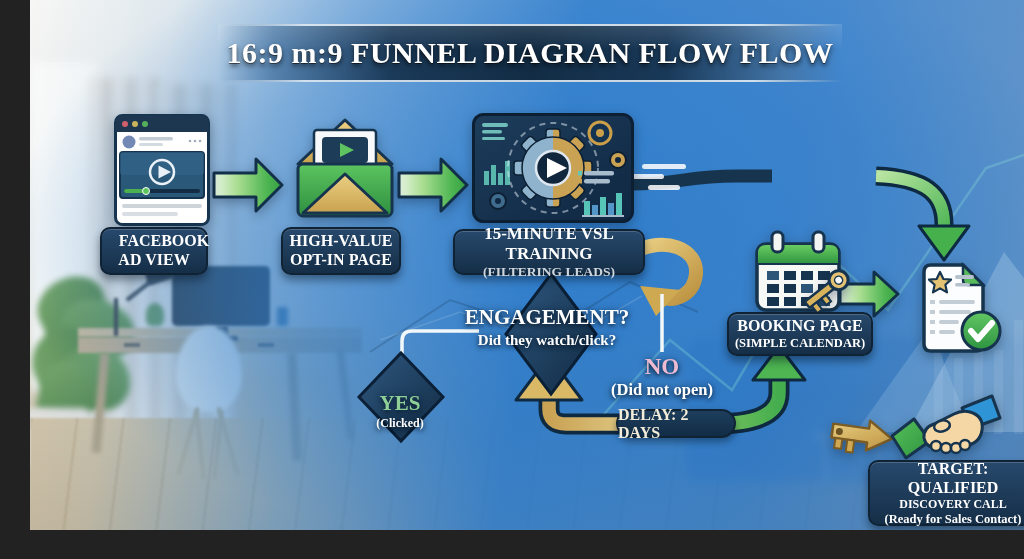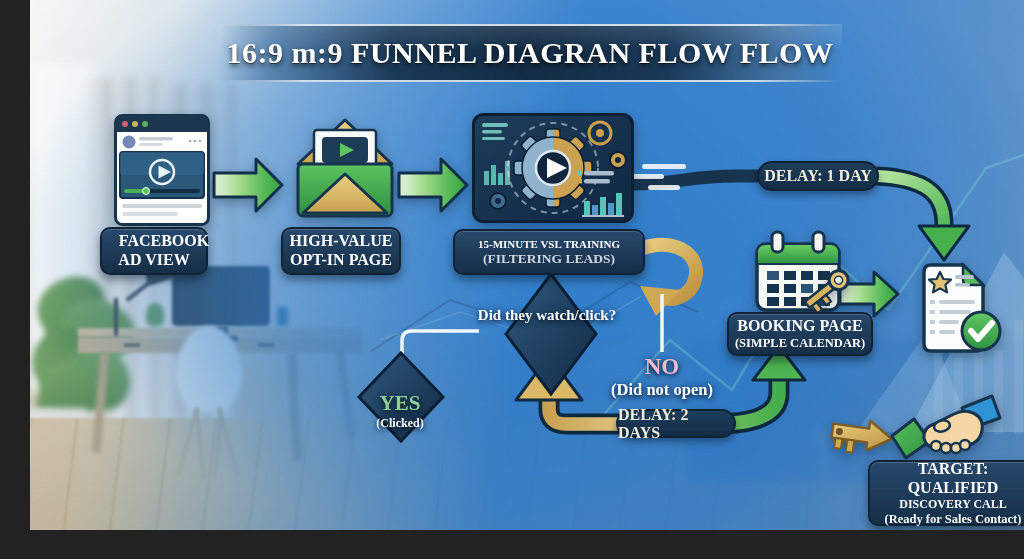--- a/index.html
+++ b/index.html
@@ -441,41 +441,39 @@
 
   <div class="abs label-box" style="left:70px;top:227px;width:108px;height:48px;">
     <span class="l1" style="font-size:16px;padding-left:20px;">FACEBOOK</span>
     <span class="l2" style="font-size:16px;">AD VIEW</span>
   </div>
   <div class="abs label-box" style="left:251px;top:227px;width:120px;height:48px;align-items:center;">
     <span class="l1" style="font-size:16px;">HIGH-VALUE</span>
     <span class="l2" style="font-size:16px;">OPT-IN PAGE</span>
   </div>
   <div class="abs label-box" style="left:423px;top:229px;width:192px;height:46px;">
-    <span class="l1" style="font-size:11px;">15-MINUTE VSL TRAINING</span>
+    <span class="l1" style="font-size:17px;">15-MINUTE VSL TRAINING</span>
     <span class="l2" style="font-size:13.5px;color:#cfd7de;">(FILTERING LEADS)</span>
   </div>
   <div class="abs label-box" style="left:697px;top:312px;width:146px;height:44px;">
     <span class="l1" style="font-size:16px;">BOOKING PAGE</span>
     <span class="l2" style="font-size:12.5px;">(SIMPLE CALENDAR)</span>
   </div>
   <div class="abs label-box" style="left:838px;top:460px;width:170px;height:66px;">
     <span class="l1" style="font-size:16px;">TARGET: QUALIFIED</span>
     <span class="l1" style="font-size:12px;">DISCOVERY CALL</span>
     <span class="l2" style="font-size:12.5px;font-weight:600;">(Ready for Sales Contact)</span>
   </div>
 
-  <div class="abs pill" style="left:727px;top:161px;width:122px;height:30px;font-size:16px;">
-    <span>DELAY: 1 DAY</span>
-  </div>
   <div class="abs pill" style="left:586px;top:409px;width:120px;height:29px;font-size:16px;">
     <span>DELAY: 2 DAYS</span>
   </div>
 
   <div class="abs float-text" style="left:407px;top:305px;width:220px;">
+    <div style="font-size:21px;font-weight:700;">ENGAGEMENT?</div>
     <div style="font-size:15px;font-weight:700;margin-top:2px;">Did they watch/click?</div>
   </div>
   <div class="abs float-text" style="left:320px;top:391px;width:100px;">
     <div style="font-size:21px;font-weight:700;color:#8ecf97;">YES</div>
     <div style="font-size:12px;font-weight:700;">(Clicked)</div>
   </div>
   <div class="abs float-text" style="left:562px;top:354px;width:140px;">
     <div style="font-size:23px;font-weight:700;color:#eebcd2;">NO</div>
     <div style="font-size:16.5px;font-weight:700;">(Did not open)</div>
   </div>

